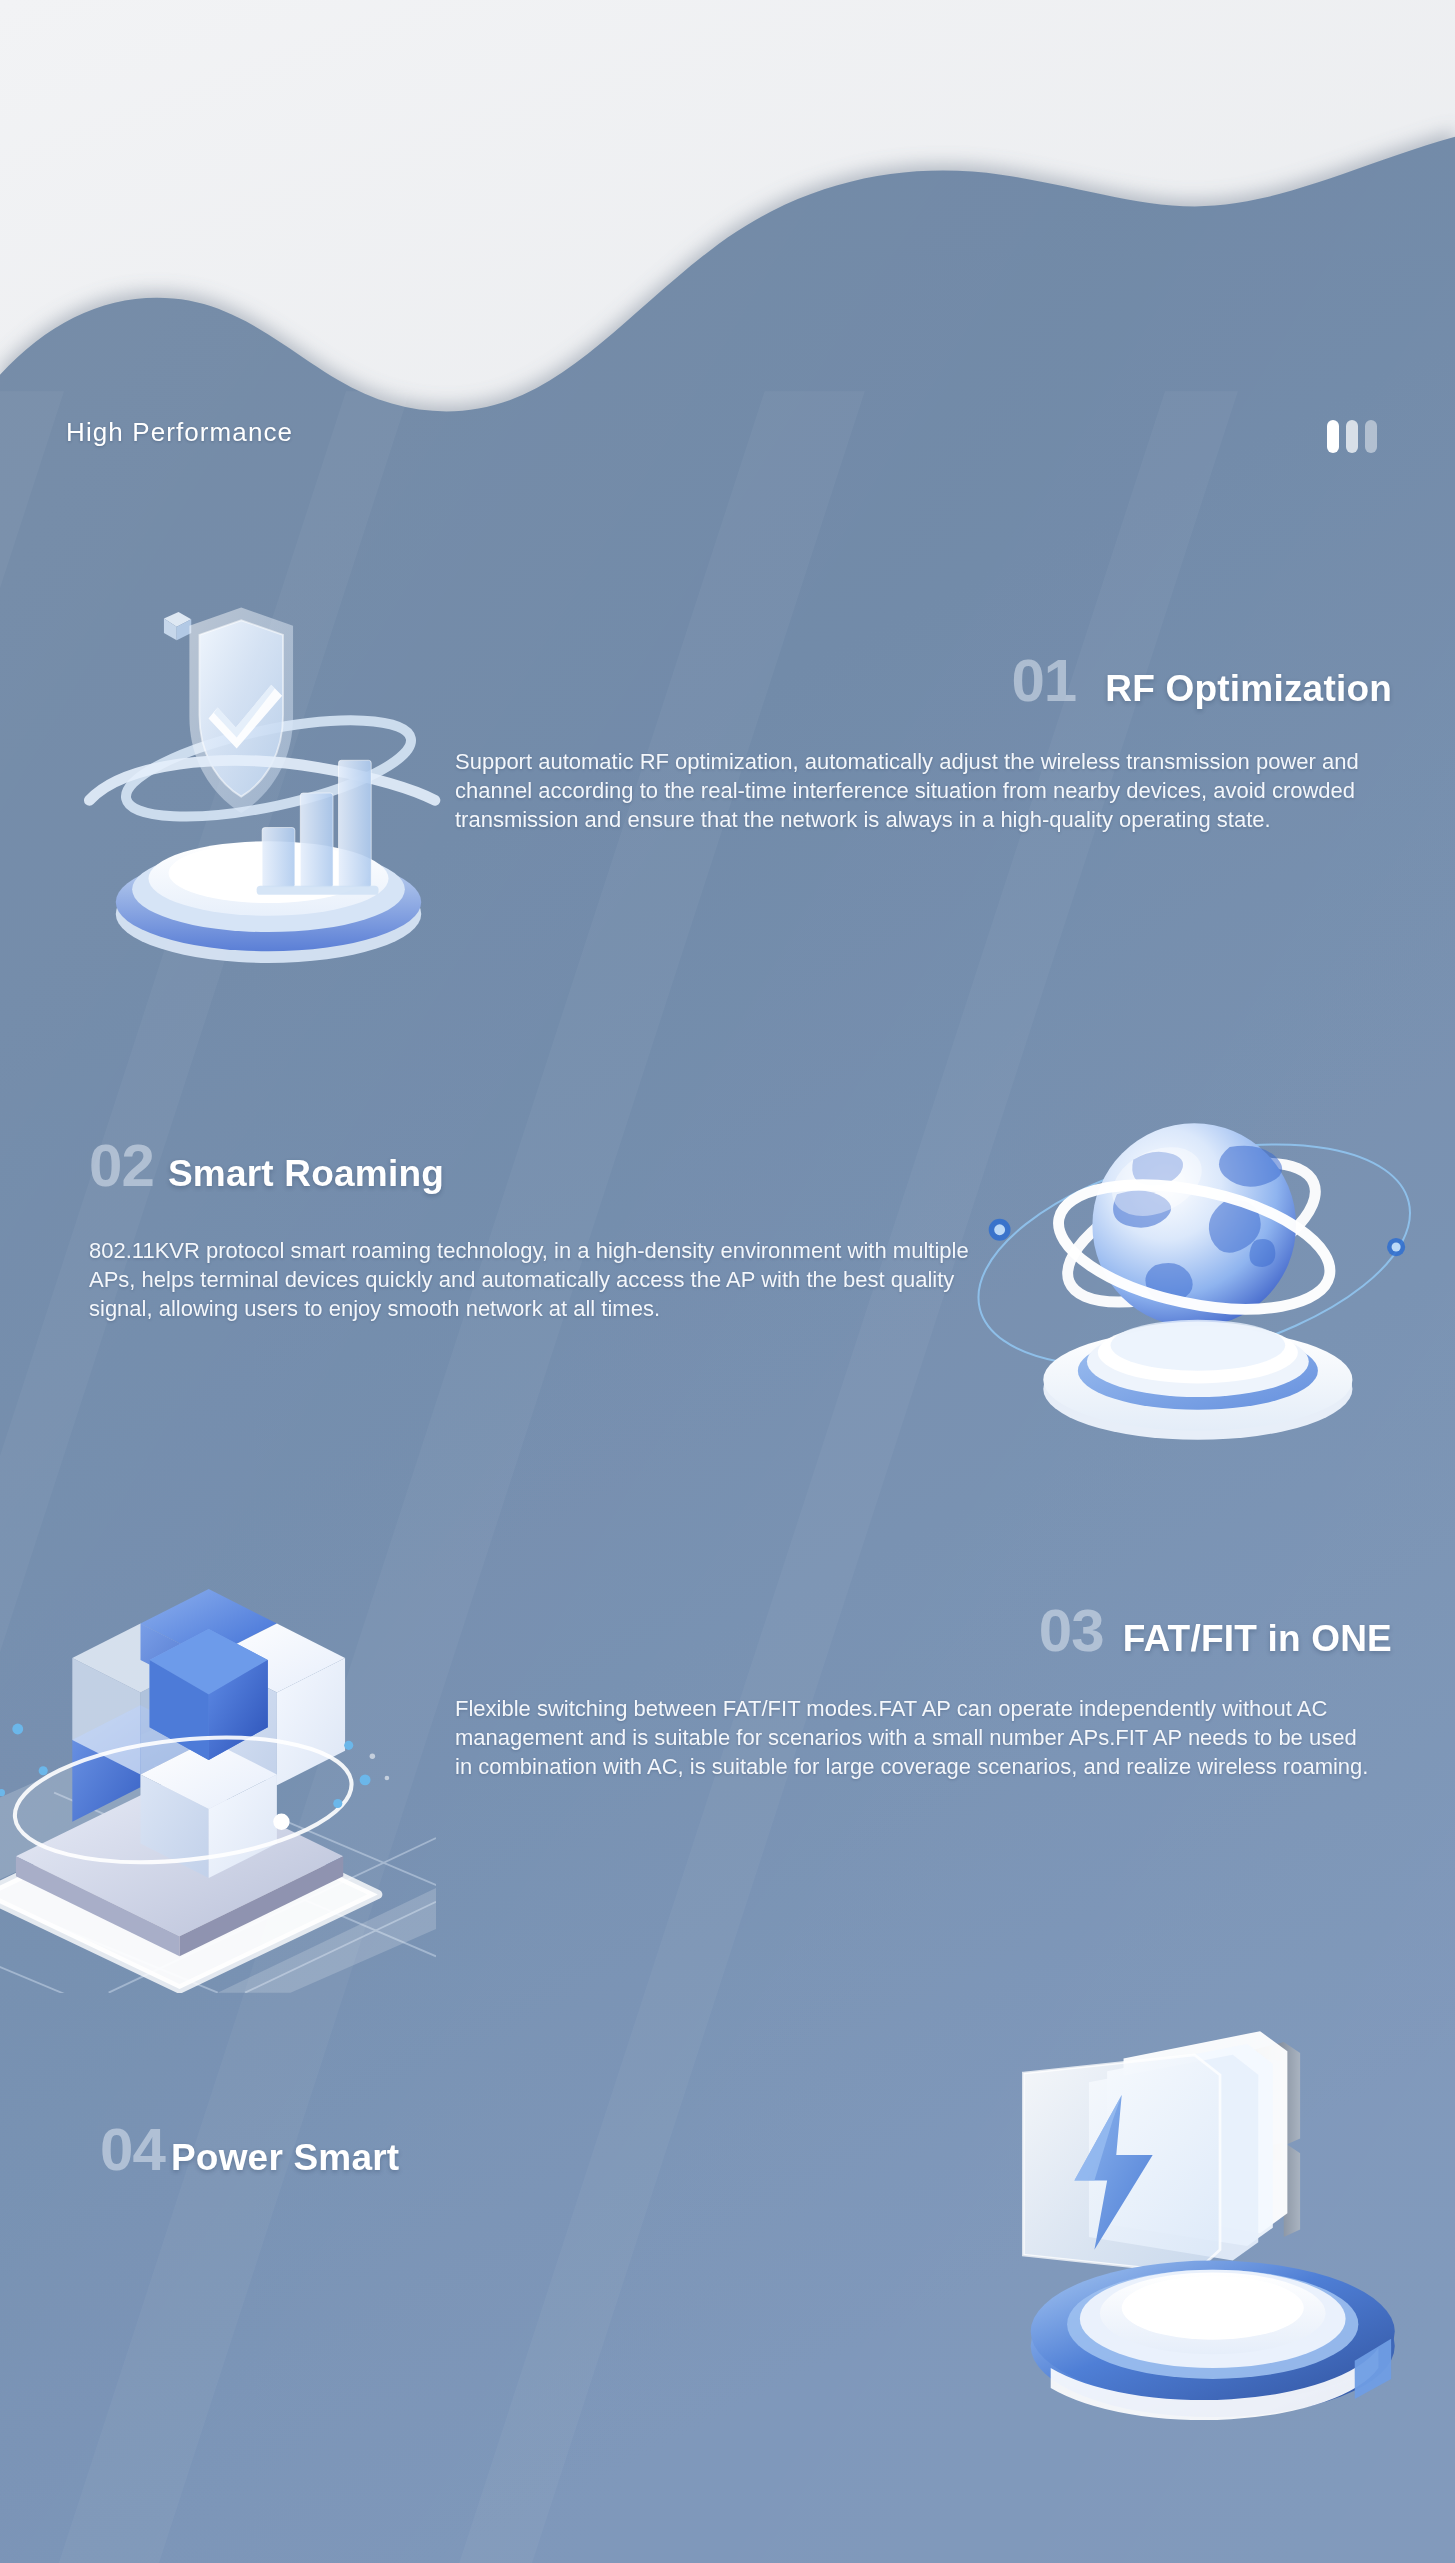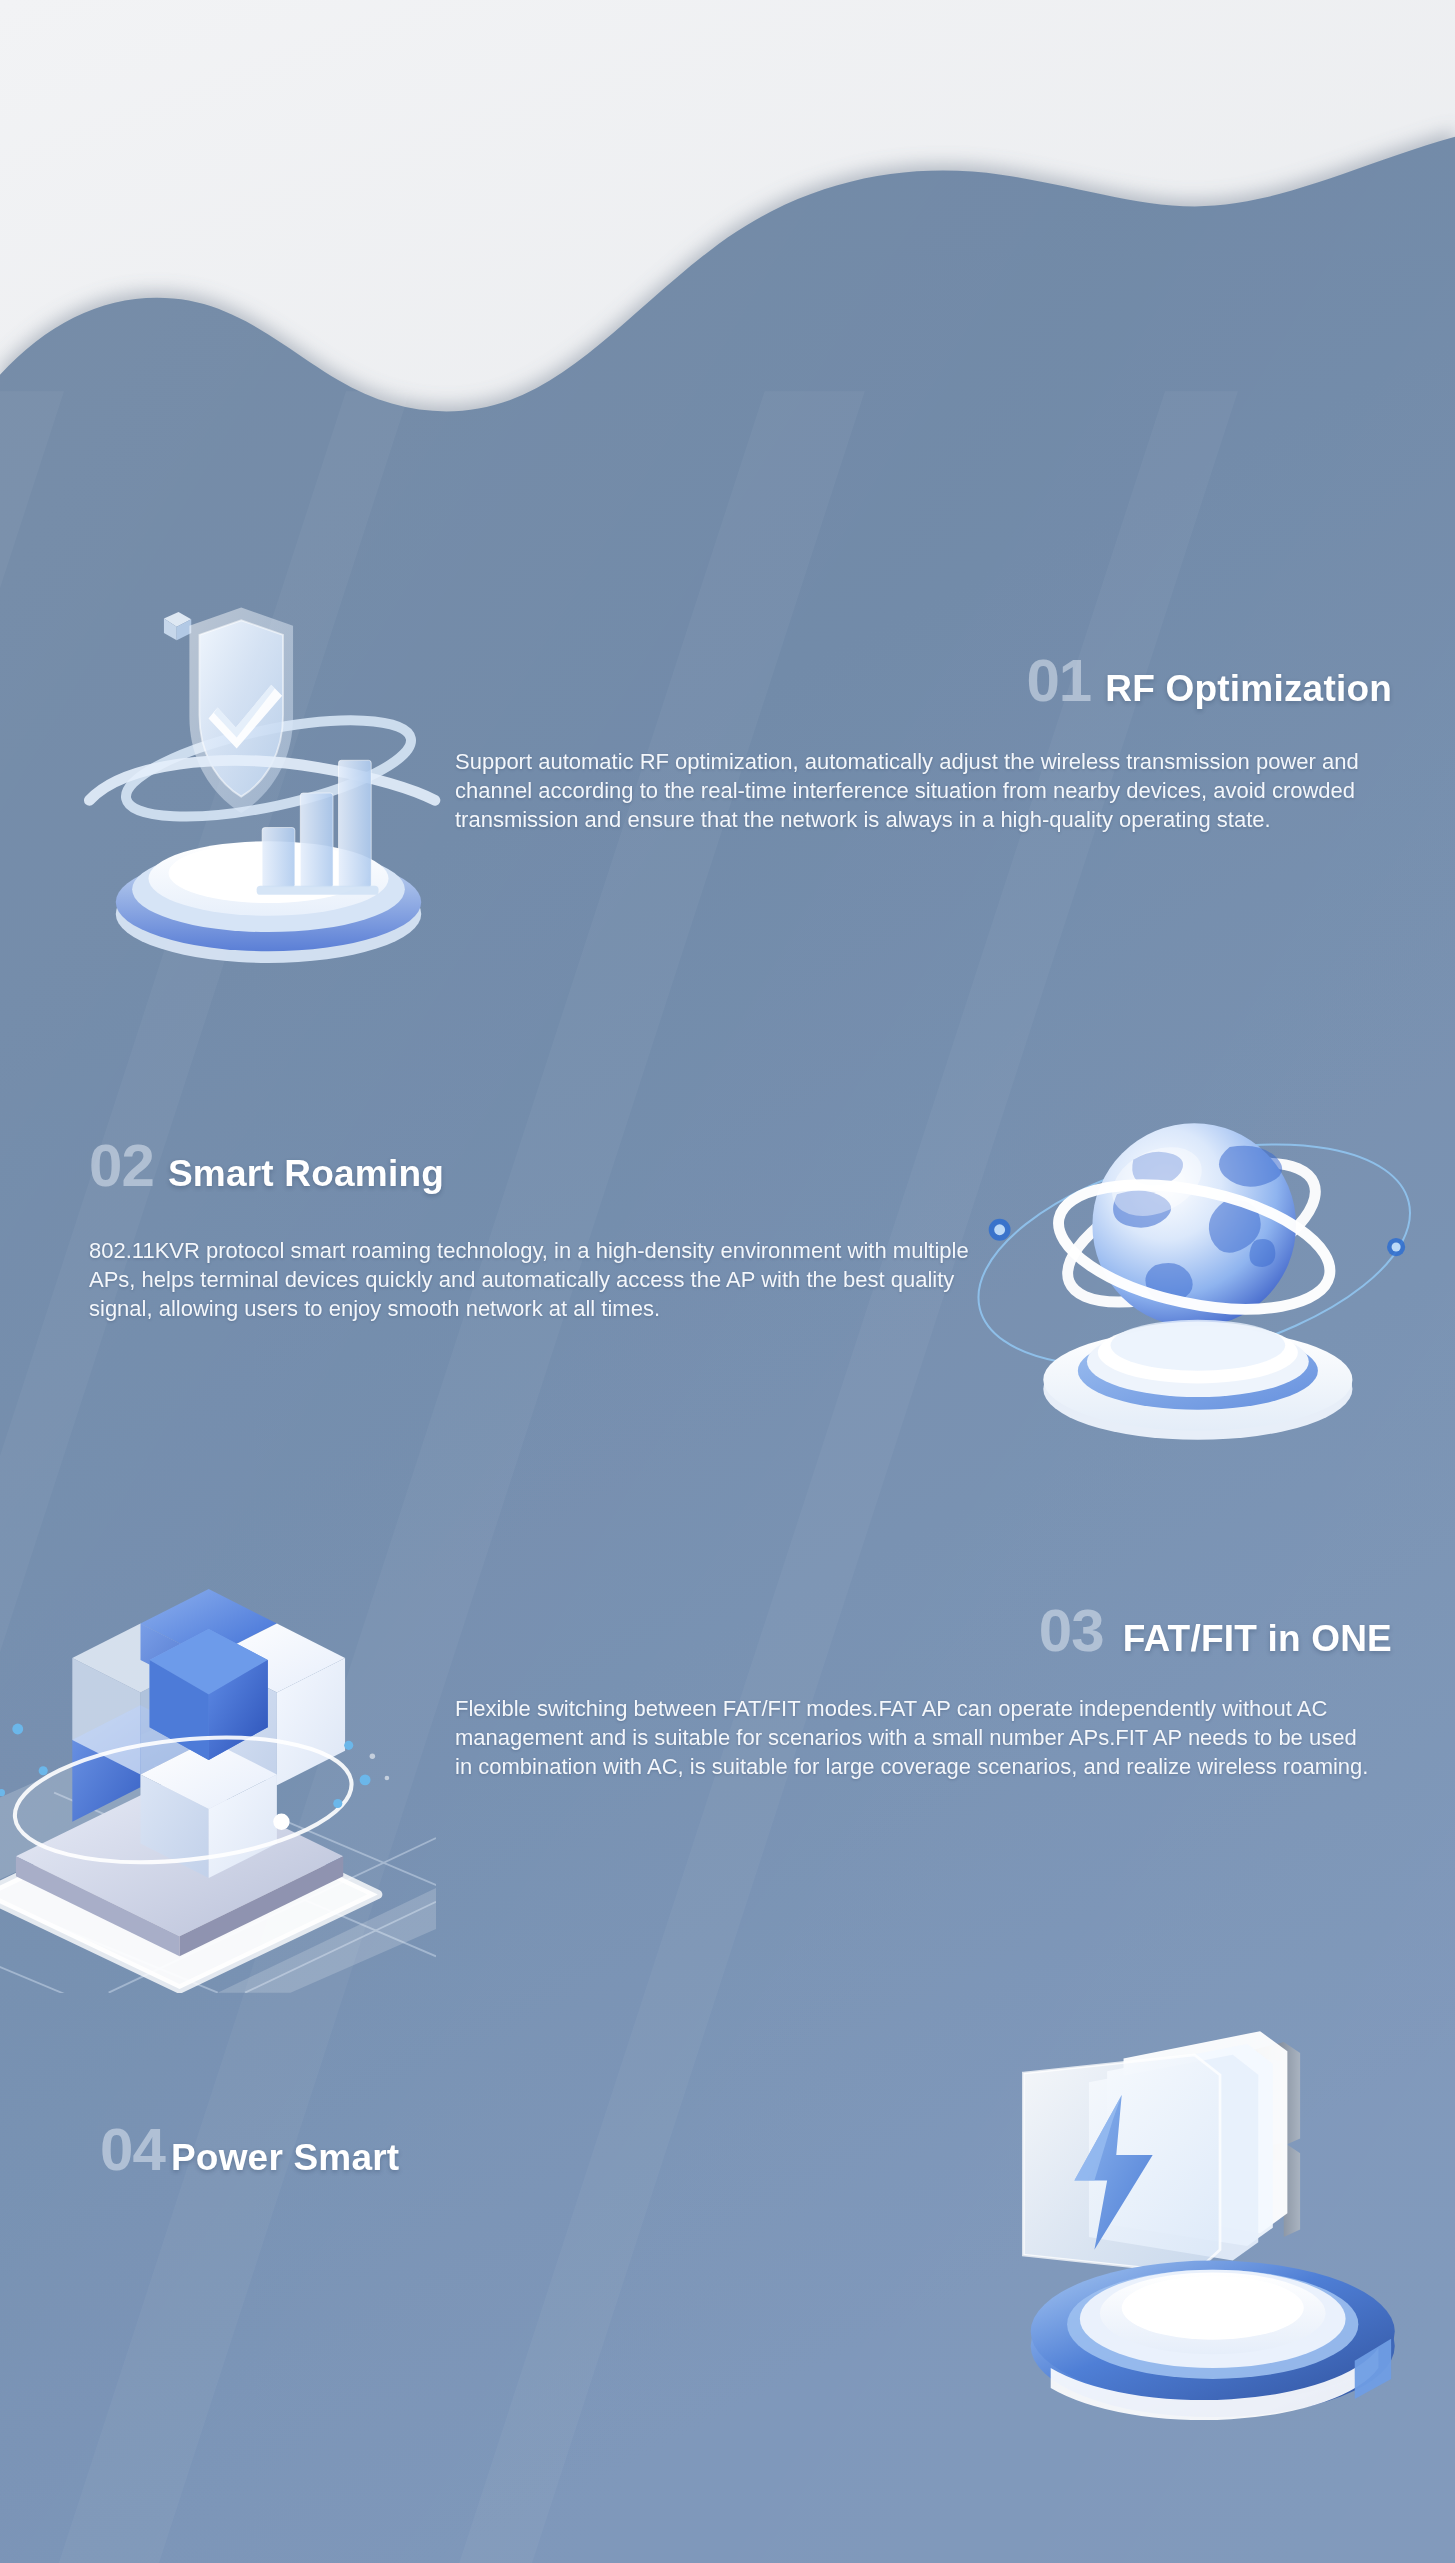--- a/index.html
+++ b/index.html
@@ -56,21 +56,21 @@
     letter-spacing:0.2px;
     text-shadow:0 1.8px 4.5px rgba(35,55,85,.30);
   }
   .f-body {
     font-size:22px; line-height:1.32; color:#f4f7fb; font-weight:400;
     text-shadow:0 0.9px 2.7px rgba(35,55,85,.28);
   }
 
   
   #f01 { left:428px; top:651px; width:964px; }
-  #f01 .head-line { justify-content:flex-end; gap:14px;text-align:center; }
+  #f01 .head-line { justify-content:flex-end; gap:29px;text-align:center; }
   #f01 .f-body { margin-top:36px; width:910px; text-align:left; margin-left:27px;}
 
   
   #f02 { left:89px; top:1136px; width:919px; }
   #f02 .head-line { justify-content:flex-start; gap:14px; }
   #f02 .f-body { margin-top:40px; width:914px; }
 
   
   #f03 { left:428px; top:1601px; width:964px; }
   #f03 .head-line { justify-content:flex-end; gap:19px; }
@@ -144,20 +144,28 @@
         <rect x="120" y="430" width="90" height="2500" fill="#ffffff" transform="skewX(-18)"></rect>
         <rect x="520" y="430" width="70" height="2500" fill="#ffffff" transform="skewX(-18)"></rect>
         <rect x="980" y="430" width="110" height="2500" fill="#ffffff" transform="skewX(-18)"></rect>
         <rect x="1420" y="430" width="80" height="2500" fill="#ffffff" transform="skewX(-18)"></rect>
       </g>
     </svg>
   </div>
 
   <div class="content">
 
+    <div class="header">
+      <div class="header-title">High Performance</div>
+      <div class="bars">
+        <span></span>
+        <span></span>
+        <span></span>
+      </div>
+    </div>
 
     <div class="illus" id="ill-shield">
       <svg viewBox="0 0 430 440" width="391" height="400">
         <defs>
           <linearGradient id="shG" x1="0" y1="0" x2="1" y2="1">
             <stop offset="0%" stop-color="#f2f8ff" stop-opacity=".95"></stop>
             <stop offset="45%" stop-color="#dbe8f9" stop-opacity=".85"></stop>
             <stop offset="100%" stop-color="#bdd3ee" stop-opacity=".85"></stop>
           </linearGradient>
           <linearGradient id="shEdge" x1="0" y1="0" x2="1" y2="1">

